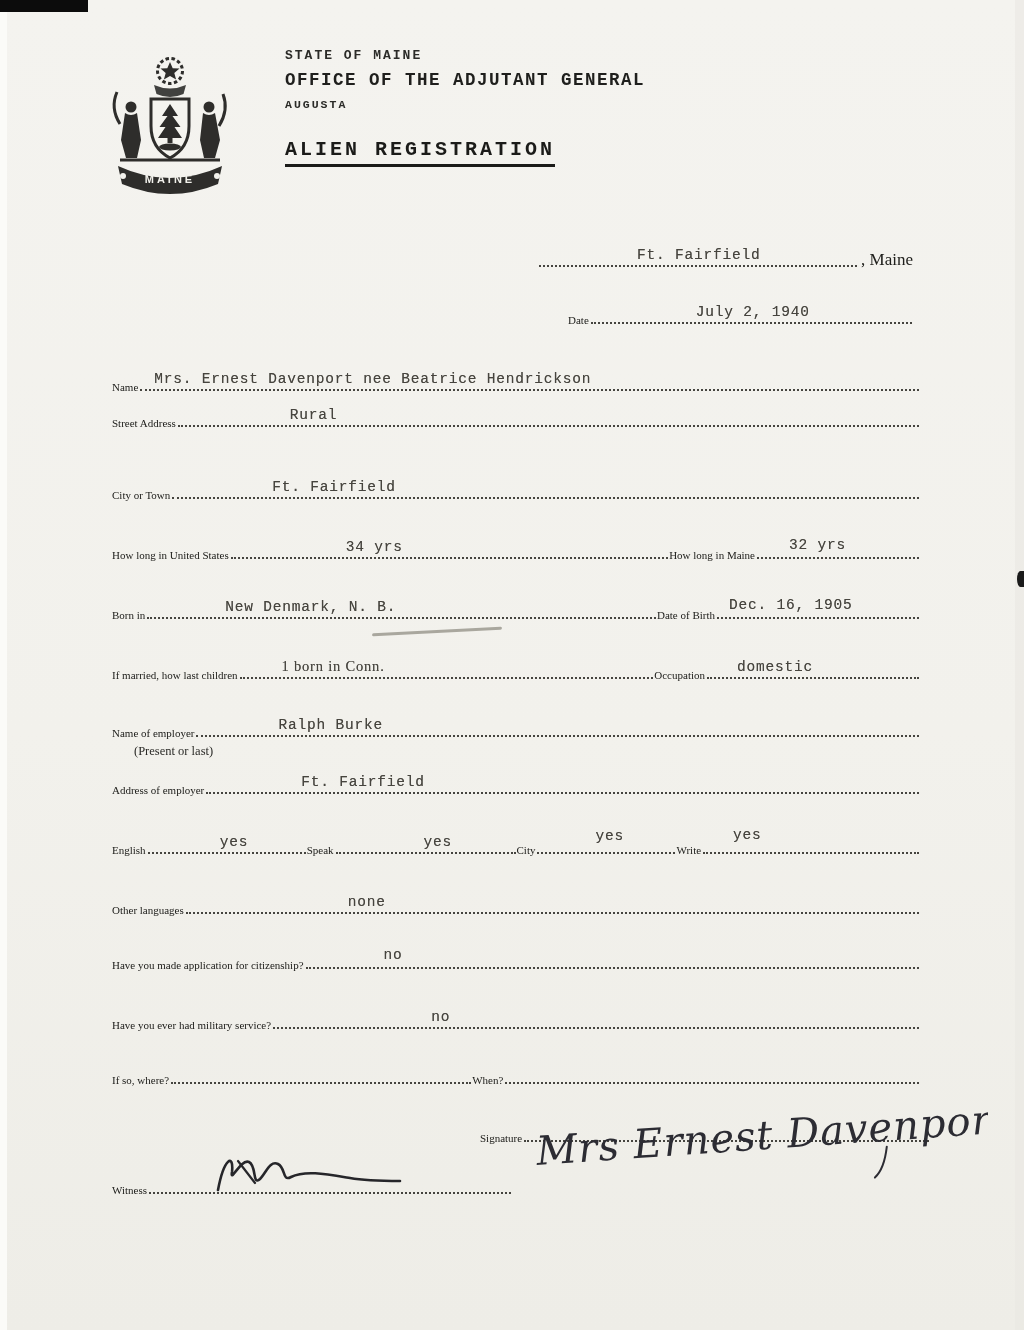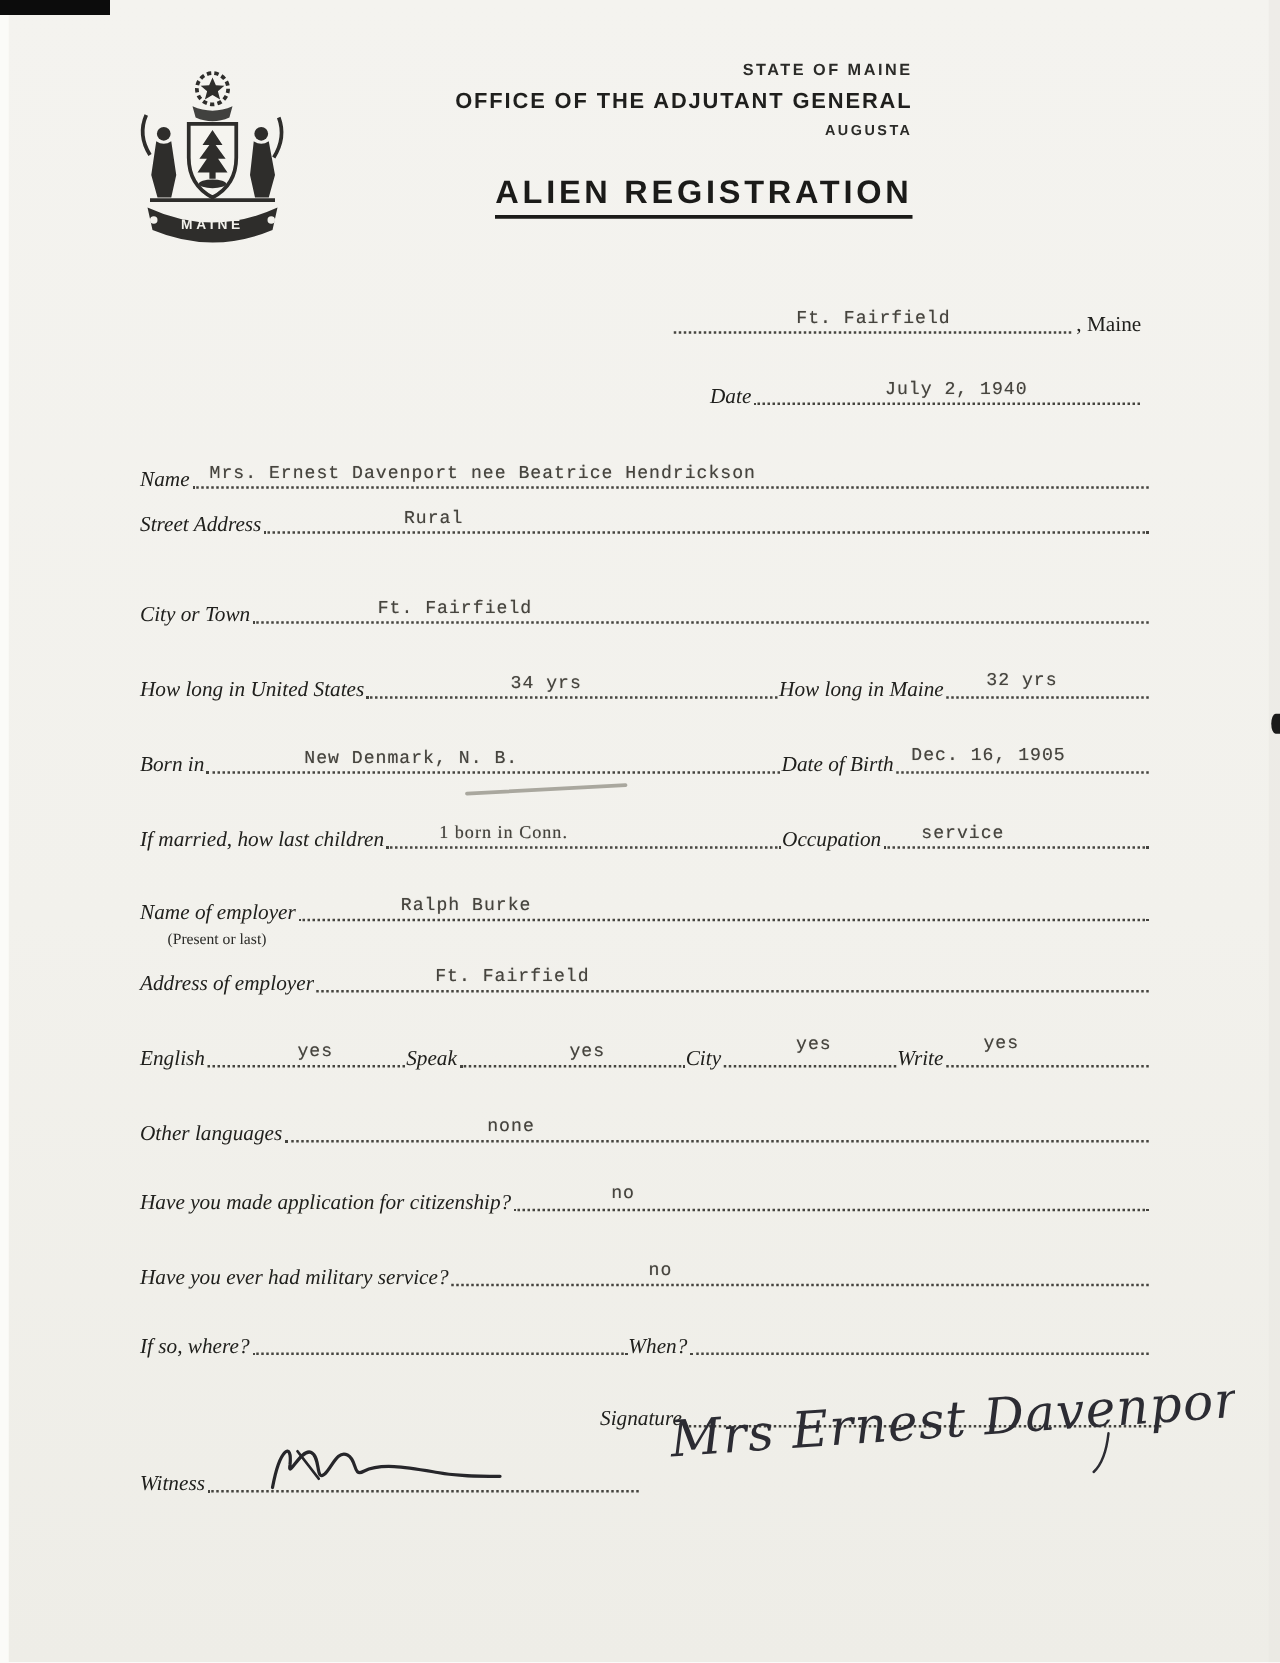--- a/index.html
+++ b/index.html
@@ -8,30 +8,30 @@
     background:linear-gradient(180deg,#f4f3ef 0%,#f2f1ec 55%,#eeede7 100%);
     font-family:"Liberation Serif",serif;color:#232320;
   }
   .left-edge{position:absolute;left:0;top:0;width:7px;height:100%;background:#fbfbf8;}
   .right-edge{position:absolute;right:0;top:0;width:9px;height:100%;background:#e9e8e2;opacity:.6;}
   .artifact-bar{position:absolute;left:0;top:0;width:88px;height:12px;background:#0c0c0c;}
   .artifact-blob{position:absolute;left:1017px;top:571px;width:7px;height:16px;background:#1a1a1a;border-radius:60% 0 0 60%;}
   .pencil-underline{position:absolute;left:372px;top:630px;width:130px;height:3px;background:#a9a79e;transform:rotate(-3deg);border-radius:2px;}
 
   
-  .header{position:absolute;left:285px;top:48px;width:445px;text-align:right;font-family:Liberation Sans, sans-serif;}
+  .header{position:absolute;left:285px;top:48px;width:445px;text-align:left;font-family:Liberation Mono, monospace;}
   .hl1{font-size:13px;font-weight:bold;letter-spacing:2px;color:#2b2b28;}
   .hl2{font-size:17.5px;font-weight:bold;letter-spacing:1.5px;margin-top:7px;color:#1f1f1d;}
   .hl3{font-size:11.5px;font-weight:bold;letter-spacing:2px;margin-top:8px;color:#2b2b28;}
-  .form-title{display:inline-block;margin-top:27px;font-size:26px;font-weight:bold;letter-spacing:3px;color:#1b1b19;border-bottom:3px solid #1b1b19;padding-bottom:3px;}
+  .form-title{display:inline-block;margin-top:27px;font-size:20px;font-weight:bold;letter-spacing:3px;color:#1b1b19;border-bottom:3px solid #1b1b19;padding-bottom:3px;}
   .seal{position:absolute;left:106px;top:54px;}
 
   
   .row{position:absolute;display:flex;align-items:flex-end;height:26px;}
-  .lbl{font-size:17px;line-height:1.15;white-space:nowrap;color:#20201d;font-style:italic;}
+  .lbl{font-size:11px;line-height:1.15;white-space:nowrap;color:#20201d;}
   .dots{position:relative;align-self:flex-end;height:2px;border-bottom:2px dotted #45443f;margin:0 1px 3px 2px;}
   .dots.grow{flex:1;}
   .typed{
     position:absolute;bottom:2px;white-space:nowrap;
     font-family:"Liberation Mono",monospace;font-size:14.5px;letter-spacing:.8px;color:#46443e;
     text-shadow:0 0 .6px rgba(60,58,52,.55);
   }
   .sublabel{position:absolute;left:134px;top:744px;font-size:12.5px;color:#2a2a27;}
   .suffix{font-size:17px;white-space:nowrap;color:#20201d;margin-left:3px;}
 
@@ -140,21 +140,21 @@
   </div>
   <div class="pencil-underline"></div>
 
   <div class="row" style="left:112px;width:808px;top:656px;">
     <span class="lbl">If married, how last children</span>
     <span class="dots grow">
       <span class="typed" style="left:42px;font-family:Liberation Serif, serif;">1 born in Conn.</span>
     </span>
     <span class="lbl">Occupation</span>
     <span class="dots" style="width:212px;">
-      <span class="typed" style="left:30px;">service</span>
+      <span class="typed" style="left:30px;">domestic</span>
     </span>
   </div>
 
   <div class="row" style="left:112px;width:808px;top:714px;">
     <span class="lbl">Name of employer</span>
     <span class="dots grow">
       <span class="typed" style="left:82px;">Ralph Burke</span>
     </span>
   </div>
   <div class="sublabel">(Present or last)</div>

